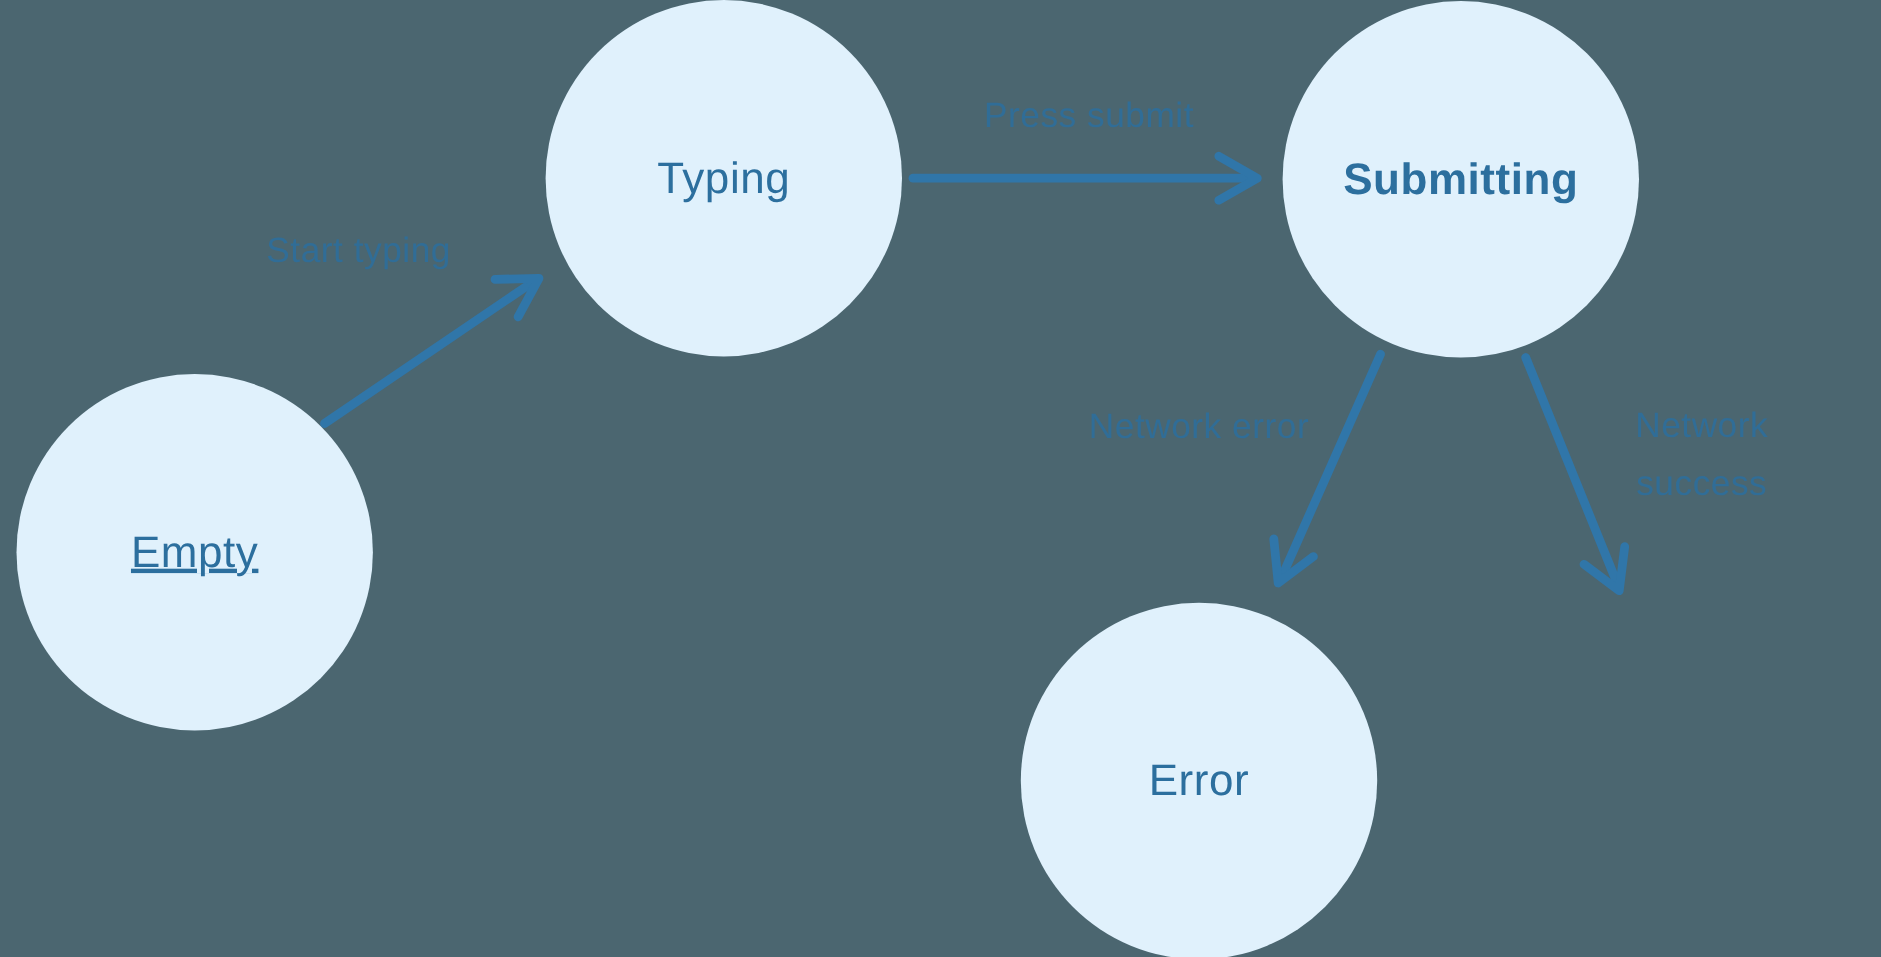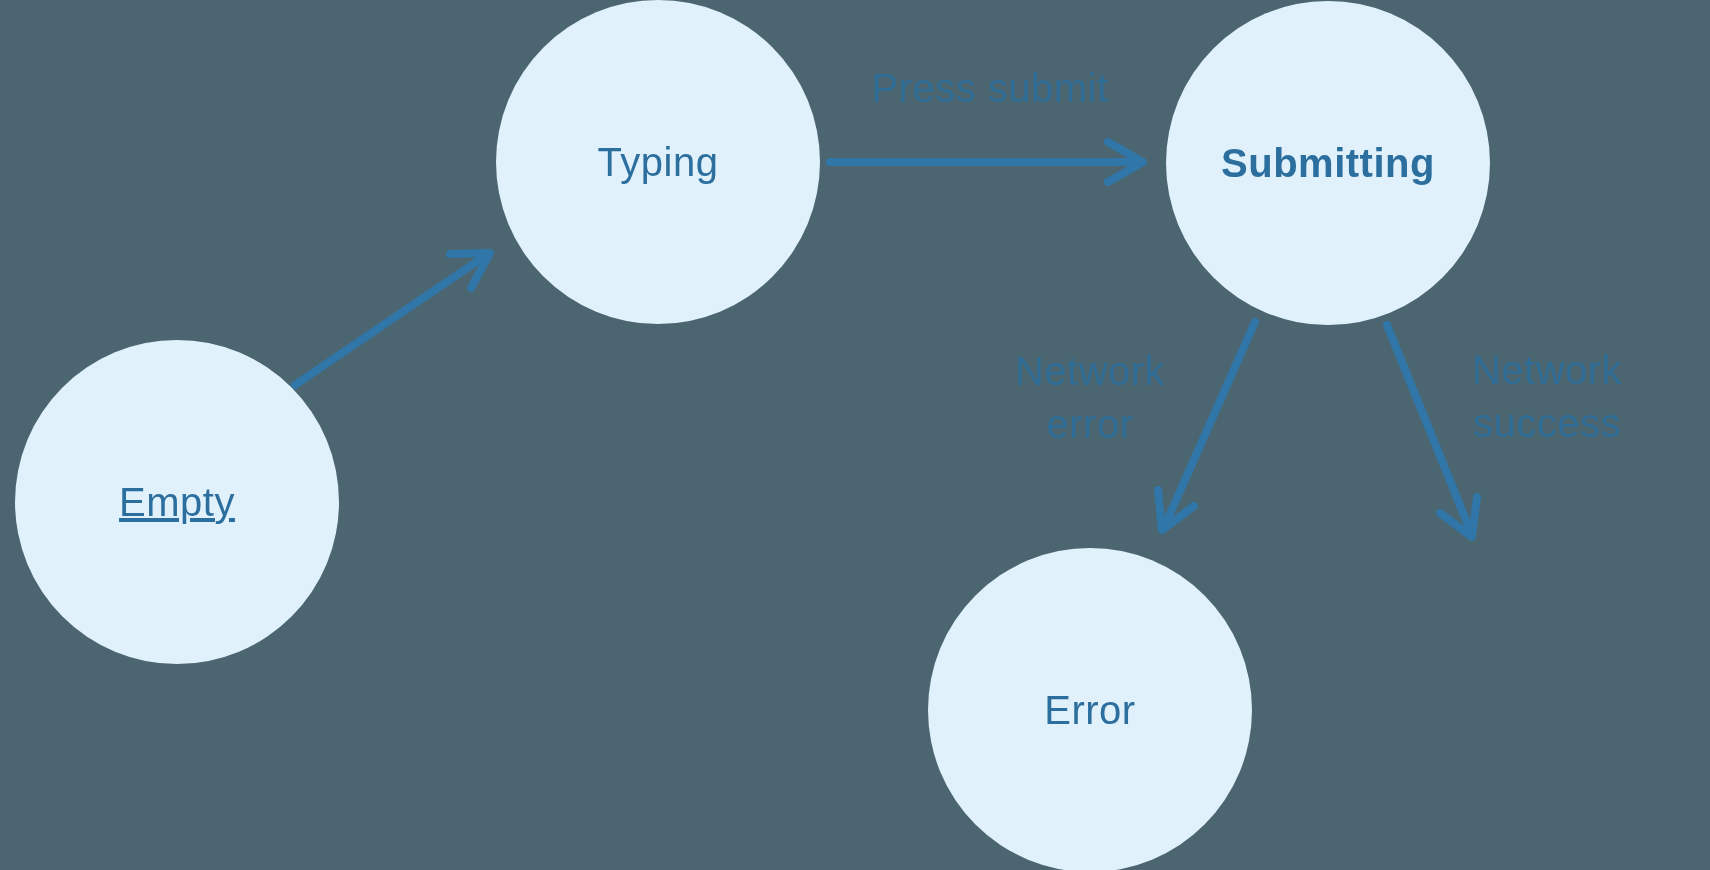--- a/index.html
+++ b/index.html
@@ -49,24 +49,25 @@
   }
   .node-empty{left:15px;top:340px;text-decoration:underline;}
   .node-typing{left:496px;top:0px;}
   .node-submitting{left:1166px;top:1px;font-weight:bold;}
   .node-error{left:928px;top:548px;}
   .node-success{left:1386px;top:546px;}
   .edge-label{
     position:absolute;
     color:var(--edge-label-text);
     opacity:0.85;
-    font-size:40px;
+    font-size:32px;
     line-height:53px;
     text-align:center;
     letter-spacing:0.5px;
+    margin-top:16px;
   }
   .label-start-typing{left:226px;top:185px;width:200px;}
   .label-press-submit{left:830px;top:62px;width:320px;}
   .label-network-error{left:980px;top:345px;width:220px;}
   .label-network-success{left:1427px;top:344px;width:240px;}
 </style>
 </head>
 <body>
 
 <div class="canvas">
@@ -100,20 +101,21 @@
 
   <div class="node node-submitting">
     <span>Submitting</span>
   </div>
 
   <div class="node node-error">
     <span>Error</span>
   </div>
 
 
+  <div class="edge-label label-start-typing">Start typing</div>
 
   <div class="edge-label label-press-submit">Press submit</div>
 
   <div class="edge-label label-network-success">Network success</div>
 
   <div class="edge-label label-network-error">Network error</div>
 
 </div>
 
 </body></html>

